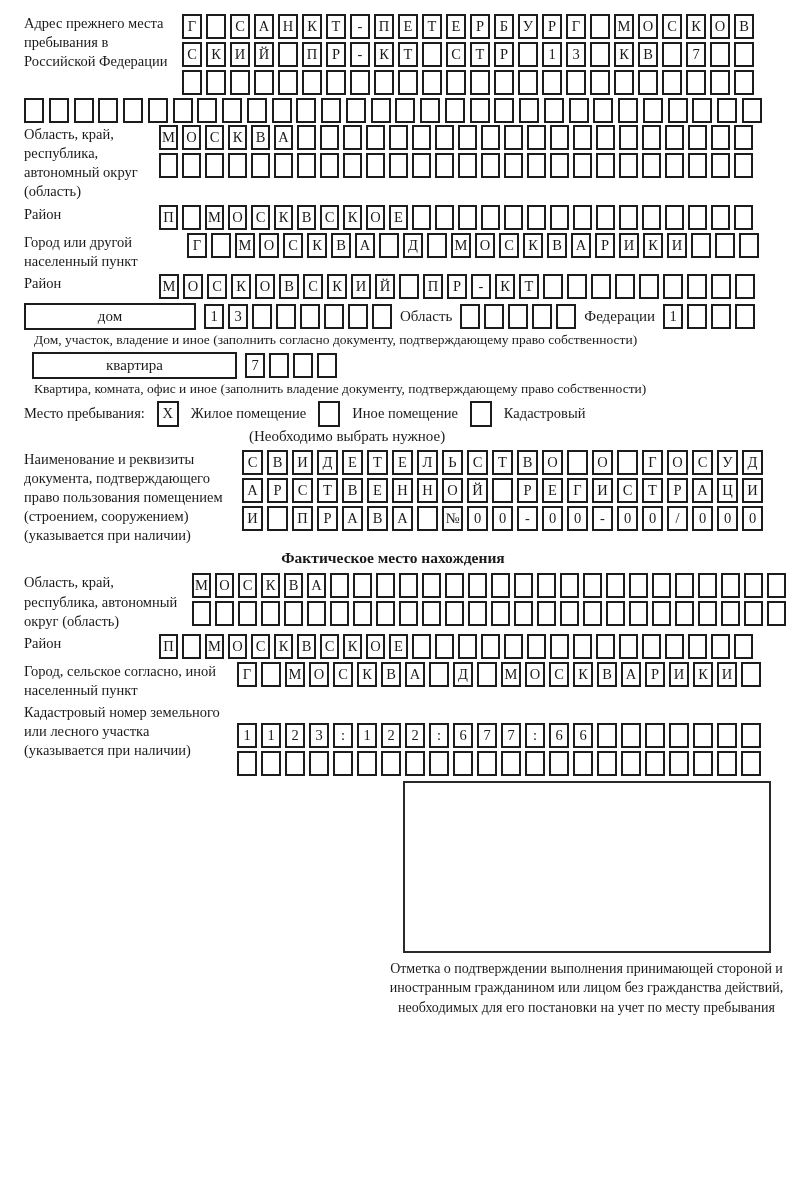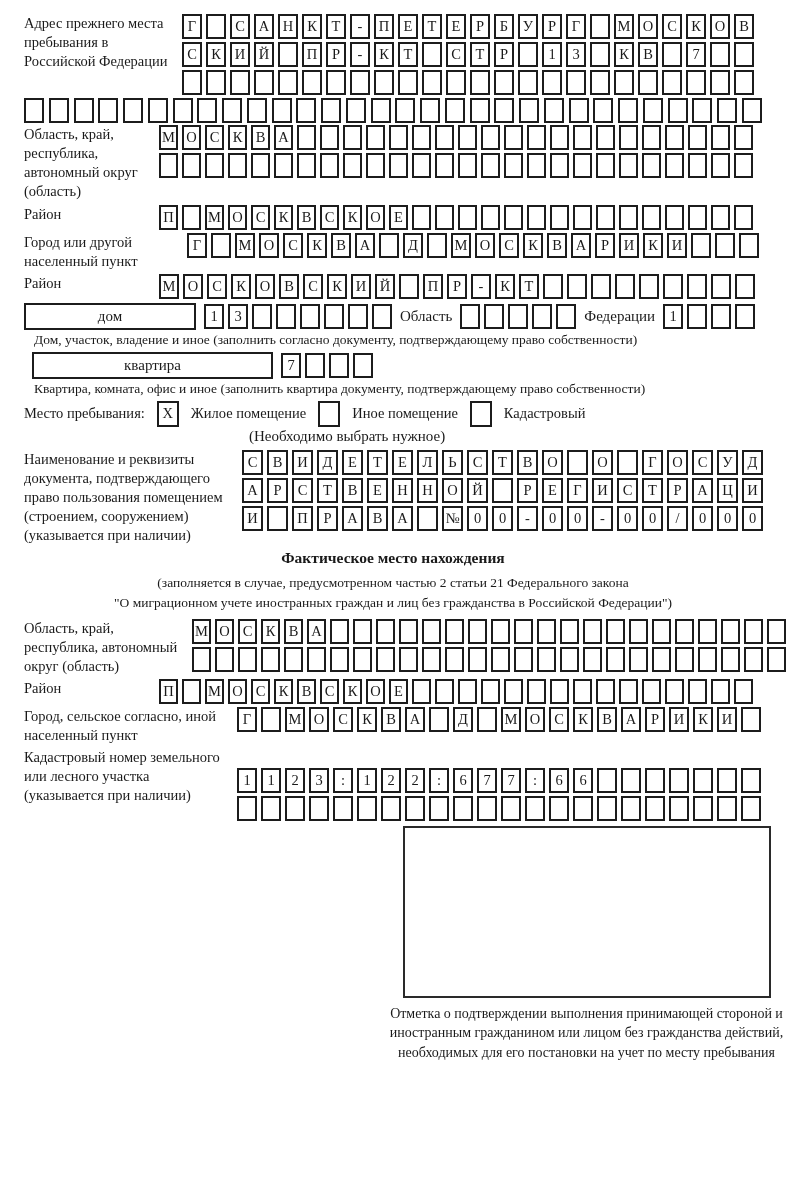--- a/index.html
+++ b/index.html
@@ -30,21 +30,21 @@
 
   .note-center { text-align:center; font-size:13px; line-height:1.3; margin:2px 0 4px 0; }
   .sec-title { text-align:center; font-weight:bold; font-size:15.5px; margin:4px 0 6px 0; }
 
   .house-row { display:flex; align-items:center; gap:8px; margin:4px 0 2px 0; }
   .named-box {
     border:2px solid #1c1c1c; height:27px;
     display:flex; align-items:center; justify-content:center; font-size:15px;
   }
   .box-dom { width:172px; }
-  .box-kv  { width:241px; margin-left:8px; }
+  .box-kv  { width:205px; margin-left:8px; }
   .inline-lbl { font-size:15px; }
   .note-left { font-size:13.5px; margin:2px 0 4px 10px; }
 
   .stay-row { display:flex; align-items:center; gap:12px; margin:4px 0 1px 0; }
   .stay-row .cells .cell { width:22px; height:26px; }
   .stay-lbl { font-size:14.5px; }
   .note-choose { font-size:15px; margin:0 0 5px 225px; }
 
   .doc-field .flabel { width:218px; }
   .fact-note { text-align:center; font-size:13.5px; line-height:1.45; margin-bottom:6px; }
@@ -368,21 +368,21 @@
 
   <div class="house-row">
     <div class="named-box box-kv">квартира</div>
     <div class="cells">
         <span class="cell">7</span>
         <span class="cell"></span>
         <span class="cell"></span>
         <span class="cell"></span>
       </div>
   </div>
-  <div class="note-left">Квартира, комната, офис и иное (заполнить квартира документу, подтверждающему право собственности)</div>
+  <div class="note-left">Квартира, комната, офис и иное (заполнить владение документу, подтверждающему право собственности)</div>
 
   <div class="stay-row">
     <div class="stay-lbl">Место пребывания:</div>
     <div class="cells">
         <span class="cell">X</span>
       </div>
     <div class="stay-lbl">Жилое помещение</div>
     <div class="cells">
         <span class="cell"></span>
       </div>
@@ -463,24 +463,20 @@
           <span class="cell">0</span>
           <span class="cell">/</span>
           <span class="cell">0</span>
           <span class="cell">0</span>
           <span class="cell">0</span>
         </div>
     </div>
   </div>
 
   <div class="sec-title">Фактическое место нахождения</div>
-  <div class="fact-note">
-    <span>(заполняется в случае, предусмотренном частью 2 статьи 21 Федерального закона</span><br>
-    <span>"О миграционном учете иностранных граждан и лиц без гражданства в Российской Федерации")</span>
-  </div>
 
   <div class="field">
     <div class="flabel lab-160">Область, край, республика, автономный округ (область)</div>
     <div class="grid">
       <div class="cells w19">
           <span class="cell">М</span>
           <span class="cell">О</span>
           <span class="cell">С</span>
           <span class="cell">К</span>
           <span class="cell">В</span>

